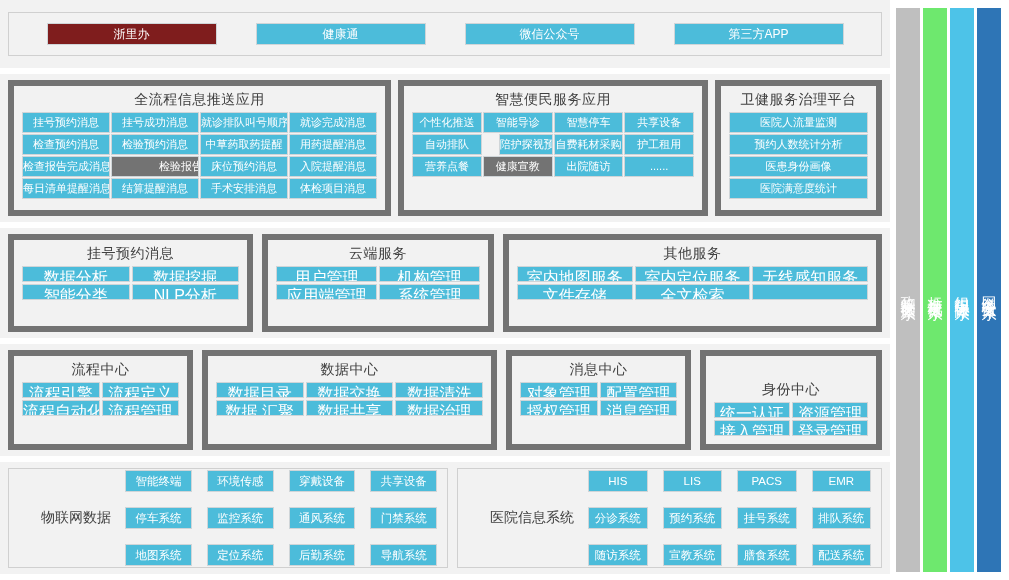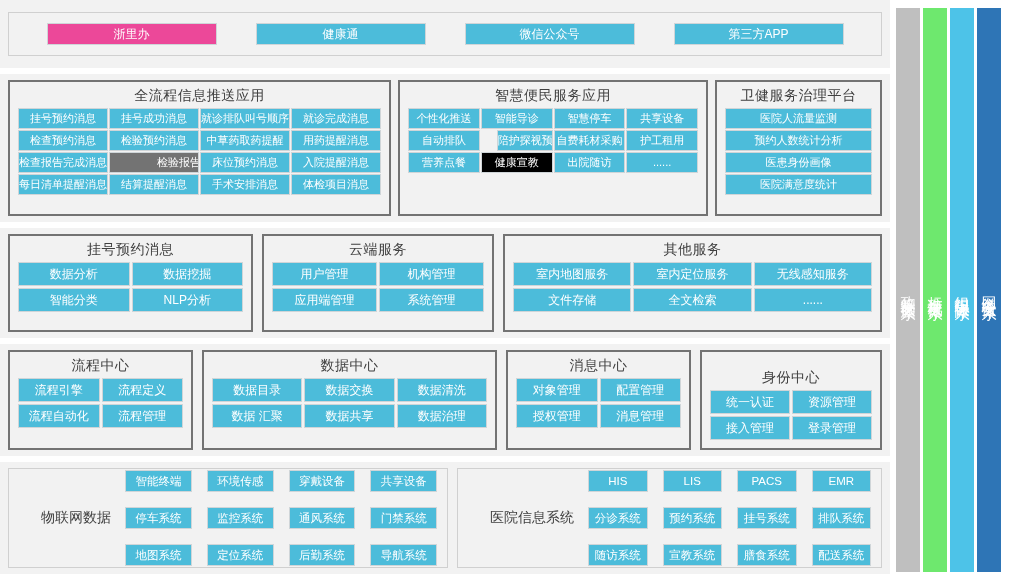--- a/index.html
+++ b/index.html
@@ -32,21 +32,21 @@
   }
   .band + .band{ margin-top:6px; }
   .band-r1{ height:68px; }
   .band-r2{ height:148px; }
   .band-r3{ height:110px; }
   .band-r4{ height:112px; }
   .band-r5{ height:112px; }
 
   
   .panel{
-    border:2px solid #737373;
+    border:6px solid #737373;
     background:#f2f2f2;
     box-sizing:border-box;
     height:100%;
     display:flex;
     flex-direction:column;
   }
   .panel-title{
     text-align:center;
     font-size:14px;
     color:#404040;
@@ -67,21 +67,21 @@
     border:1px solid #cfd5d8;
     color:#ffffff;
     font-size:11px;
     text-align:center;
     line-height:19px;
     height:21px;
     box-sizing:border-box;
     white-space:nowrap;
     overflow:hidden;
   }
-  .chip.big{ height:24px;line-height:22px;font-size:12px; }
+  .chip.big{ height:16px;line-height:22px;font-size:16px; }
 
   
   .row1-panel{
     border:1px solid #d0d0d0;
     background:#f2f2f2;
     width:100%;
     height:44px;
     box-sizing:border-box;
     display:flex;
     align-items:center;
@@ -173,21 +173,21 @@
 </style>
 </head>
 <body>
 
 <div class="page">
 
   <div class="stack">
 
     <div class="band band-r1">
       <div class="row1-panel">
-        <div class="chip row1-chip" style="background: #ec4899;">浙里办</div>
+        <div class="chip row1-chip" style="background: #7f1d1d;">浙里办</div>
         <div class="chip row1-chip" style="background: rgb(76, 188, 218);">健康通</div>
         <div class="chip row1-chip" style="background: rgb(76, 188, 218);">微信公众号</div>
         <div class="chip row1-chip" style="background: rgb(76, 188, 218);">第三方APP</div>
       </div>
     </div>
 
     <div class="band band-r2">
       <div class="inner">
 
         <div class="panel p-fullflow">
@@ -217,21 +217,21 @@
           <div class="grid grid-4 tight">
             <div class="chip" style="background: rgb(76, 188, 218);">个性化推送</div>
             <div class="chip" style="background: rgb(76, 188, 218);">智能导诊</div>
             <div class="chip" style="background: rgb(76, 188, 218);">智慧停车</div>
             <div class="chip" style="background: rgb(76, 188, 218);">共享设备</div>
             <div class="chip" style="background: rgb(76, 188, 218);">自动排队</div>
             <div class="chip" style="background: rgb(76, 188, 218); margin-left: 16px;">陪护探视预约</div>
             <div class="chip" style="background: rgb(76, 188, 218);">自费耗材采购</div>
             <div class="chip" style="background: rgb(76, 188, 218);">护工租用</div>
             <div class="chip" style="background: rgb(76, 188, 218);">营养点餐</div>
-            <div class="chip" style="background: #000000;">健康宣教</div>
+            <div class="chip" style="background: #737373;">健康宣教</div>
             <div class="chip" style="background: rgb(76, 188, 218);">出院随访</div>
             <div class="chip" style="background: rgb(76, 188, 218);">......</div>
           </div>
         </div>
 
         <div class="panel p-gov">
           <div class="panel-title">卫健服务治理平台</div>
           <div class="grid grid-1 tight">
             <div class="chip" style="background: rgb(76, 188, 218);">医院人流量监测</div>
             <div class="chip" style="background: rgb(76, 188, 218);">预约人数统计分析</div>

